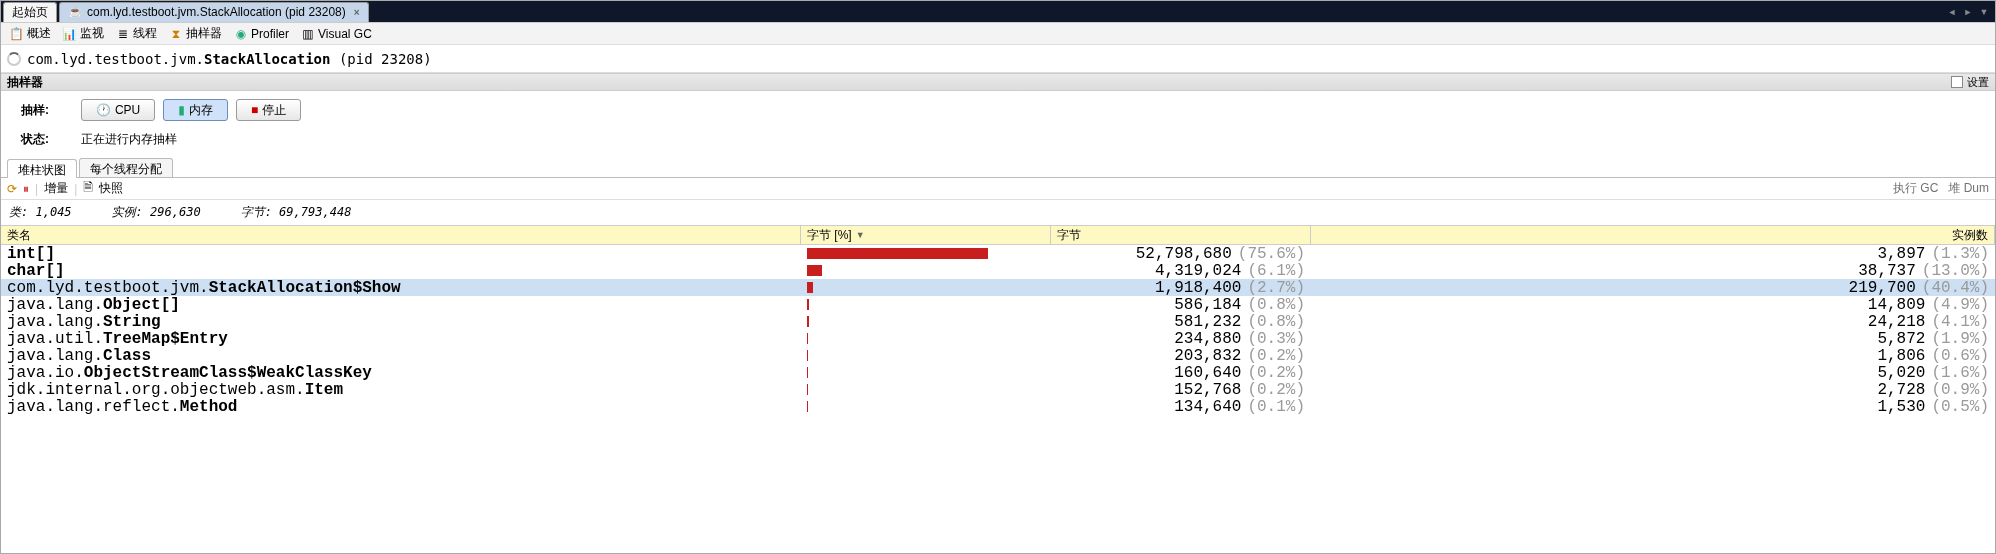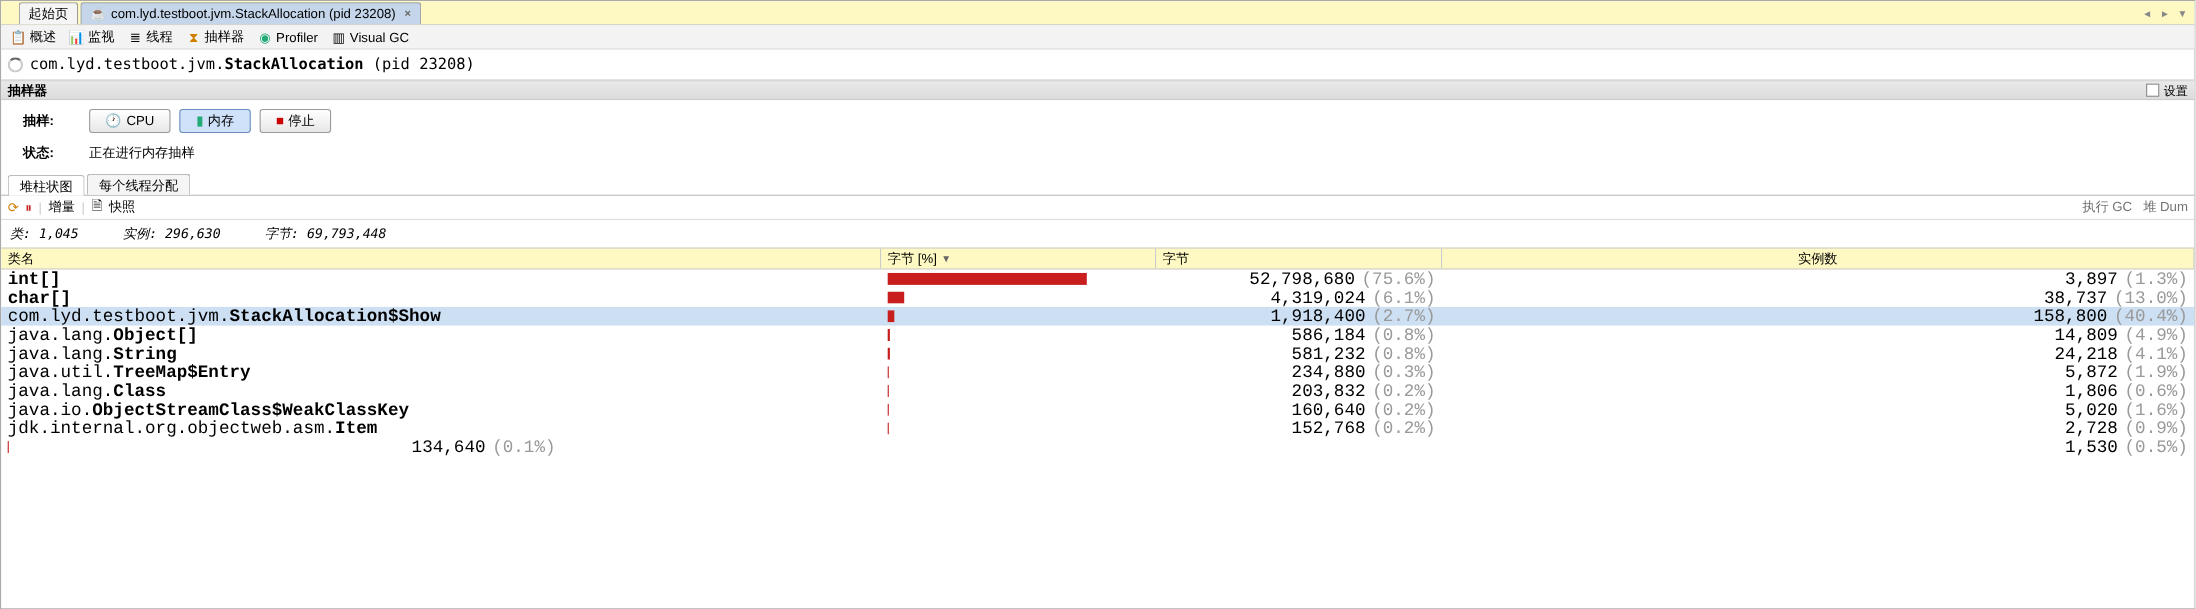--- a/index.html
+++ b/index.html
@@ -1,18 +1,18 @@
 <!DOCTYPE html>
 <html><head>
 <meta charset="utf-8">
 <style>
 * { box-sizing: border-box; margin: 0; padding: 0; }
 body { font-family: "Microsoft YaHei", "SimSun", Arial, sans-serif; font-size: 12px; background: #fff; color: #000; overflow: hidden; }
 .root { width: 1996px; height: 554px; display: flex; flex-direction: column; border: 1px solid #aaa; }
-.tabbar { display: flex; align-items: center; height: 22px; background: #fef9c3; border-bottom: 1px solid #ccc; padding-left: 16px; }
+.tabbar { display: flex; align-items: center; height: 22px; background: #0f172a; border-bottom: 1px solid #ccc; padding-left: 2px; }
 .tab { display: flex; align-items: center; height: 20px; padding: 0 8px; border: 1px solid #999; border-bottom: none; background: #f5f5f5; border-radius: 3px 3px 0 0; margin-right: 2px; cursor: pointer; font-size: 12px; gap: 4px; }
 .tab.active { background: #c5d6eb; }
 .tab .close { margin-left: 4px; color: #666; font-weight: bold; font-size: 10px; }
 .toolbar { display: flex; align-items: center; height: 22px; background: #f3f3f3; border-bottom: 1px solid #ddd; padding: 0 4px; gap: 2px; }
 .tbitem { display: flex; align-items: center; gap: 3px; padding: 1px 4px; cursor: pointer; border: 1px solid transparent; }
 .tbitem .ico { width: 14px; height: 14px; display: inline-flex; align-items: center; justify-content: center; }
 .titlebar { display: flex; align-items: center; height: 28px; border-bottom: 1px solid #ddd; padding: 0 6px; font-size: 14px; }
 .titlebar .spin { width: 14px; height: 14px; border: 2px solid #ccc; border-top-color: #666; border-radius: 50%; margin-right: 6px; }
 .titlebar b { font-weight: bold; }
 .sectionhead { height: 18px; background: linear-gradient(#e9e9e9,#dcdcdc); border-top:1px solid #ccc; border-bottom:1px solid #ccc; padding: 0 6px; display: flex; align-items: center; font-weight: bold; font-size: 12px; }
@@ -28,21 +28,21 @@
 .toolbar2 { display: flex; align-items: center; height: 22px; border-bottom: 1px solid #ddd; padding: 0 6px; gap: 8px; }
 .toolbar2 .left { display: flex; align-items: center; gap: 6px; }
 .right-actions { margin-left: auto; display: flex; gap: 10px; color: #737373; }
 .right-actions span { cursor: pointer; }
 .stats { padding: 4px 8px; display: flex; gap: 40px; font-family: "SimSun", monospace; font-style: italic; }
 .tablehead { display: flex; height: 20px; background: #fef9c3; border-top: 1px solid #ccc; border-bottom: 1px solid #ccc; }
 .th { display: flex; align-items: center; padding: 0 6px; border-right: 1px solid #ccc; font-weight: normal; }
 .th.col-name { flex: 0 0 800px; }
 .th.col-barpct { flex: 0 0 250px; }
 .th.col-bytes { flex: 0 0 260px; justify-content: flex-start; }
-.th.col-inst { flex: 1; justify-content: center; }
+.th.col-inst { flex: 1; justify-content: flex-end; }
 .sort-ind { margin-left: 4px; font-size: 9px; color: #666; }
 .rows { flex: 1; overflow: hidden; }
 .row { display: flex; height: 17px; align-items: center; }
 .row.sel { background: #cddff3; }
 .cell { padding: 0 6px; font-family: "SimSun", "Courier New", monospace; font-size: 16px; white-space: nowrap; overflow: hidden; }
 .cell.col-name { flex: 0 0 800px; }
 .cell.col-barpct { flex: 0 0 250px; display: flex; align-items: center; }
 .cell.col-bytes { flex: 0 0 260px; text-align: right; justify-content: flex-end; display: flex; gap: 6px; }
 .cell.col-inst { flex: 1; text-align: right; justify-content: flex-end; display: flex; gap: 6px; }
 .bar { height: 11px; background: #c81e1e; }
@@ -208,21 +208,21 @@
       <div class="row sel">
         <div class="cell col-name mono">com.lyd.testboot.jvm.<b>StackAllocation$Show</b></div>
         <div class="cell col-barpct">
           <div class="bar" style="width:6px"></div>
         </div>
         <div class="cell col-bytes">
           <span class="num">1,918,400</span>
           <span class="pct">(2.7%)</span>
         </div>
         <div class="cell col-inst">
-          <span class="num">158,800</span>
+          <span class="num">219,700</span>
           <span class="pct">(40.4%)</span>
         </div>
       </div>
       <div class="row">
         <div class="cell col-name mono">java.lang.<b>Object[]</b></div>
         <div class="cell col-barpct">
           <div class="bar" style="width:2px"></div>
         </div>
         <div class="cell col-bytes">
           <span class="num">586,184</span>
@@ -297,20 +297,21 @@
         <div class="cell col-bytes">
           <span class="num">152,768</span>
           <span class="pct">(0.2%)</span>
         </div>
         <div class="cell col-inst">
           <span class="num">2,728</span>
           <span class="pct">(0.9%)</span>
         </div>
       </div>
       <div class="row">
+        <div class="cell col-name mono">java.lang.reflect.<b>Method</b></div>
         <div class="cell col-barpct">
           <div class="bar" style="width:1px"></div>
         </div>
         <div class="cell col-bytes">
           <span class="num">134,640</span>
           <span class="pct">(0.1%)</span>
         </div>
         <div class="cell col-inst">
           <span class="num">1,530</span>
           <span class="pct">(0.5%)</span>

